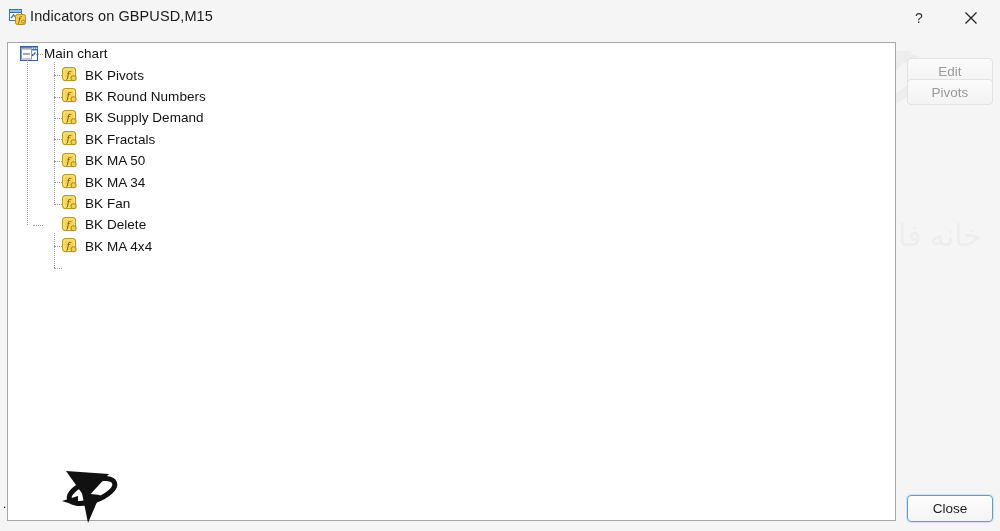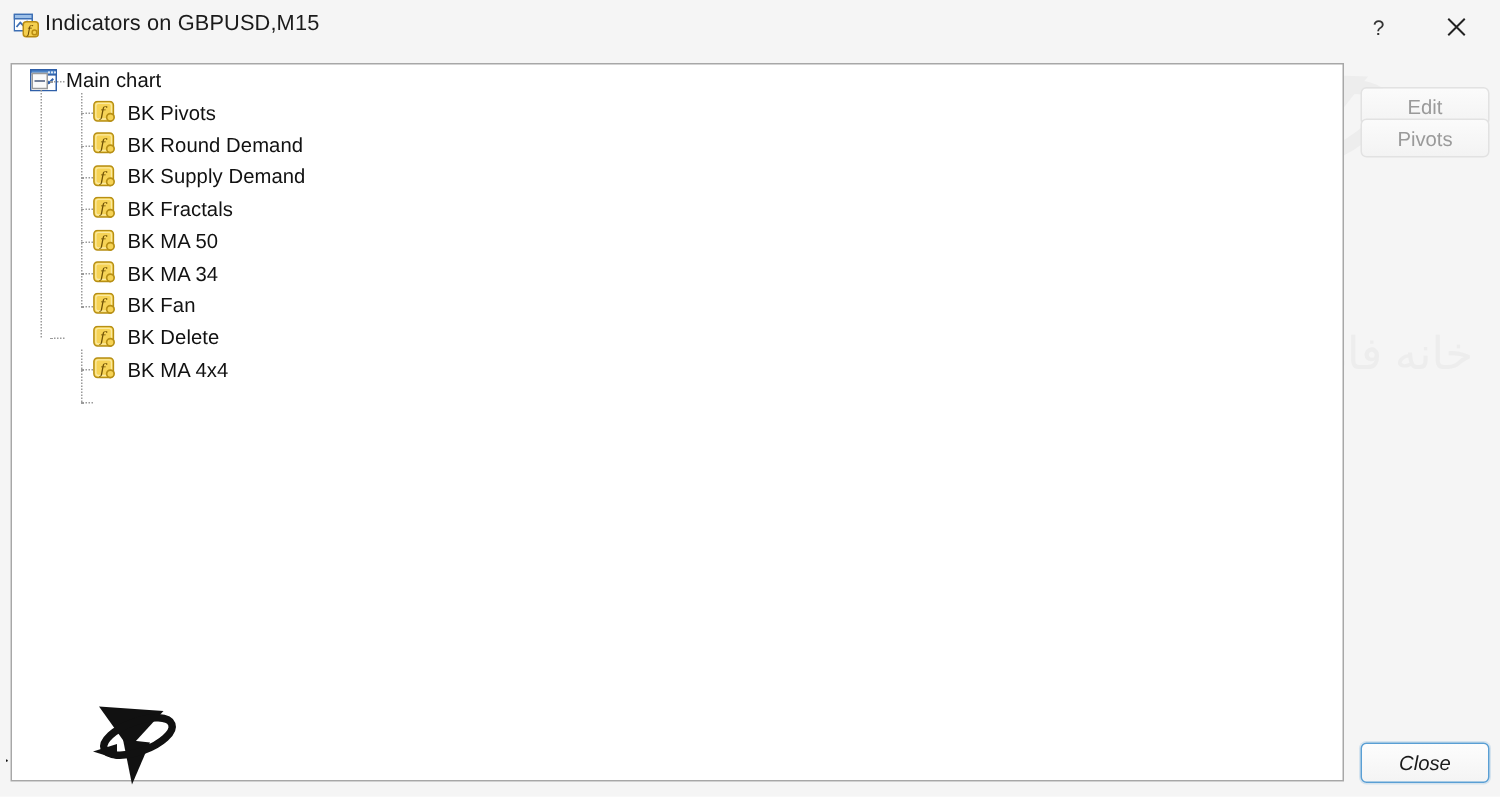--- a/index.html
+++ b/index.html
@@ -209,21 +209,20 @@
 
   .btn.close-btn {
     left: 907px;
     top: 495px;
     width: 86px;
     height: 27px;
     background: linear-gradient(180deg,#fdfdfd 0%,#f4f4f4 100%);
     border: 1px solid #5a9fd4;
     color: #1b1b1b;
     box-shadow: 0 0 0 1px rgba(120,175,220,0.25);
-    font-style: italic;
   }
 
   
   .fg-logo {
     position: absolute;
     left: 4px;
     bottom: 4px;
     width: 125px;
     height: 62px;
     z-index: 8;
@@ -303,21 +302,21 @@
         </div>
         <div class="tree-row child">
           <span class="icon-func">
             <svg viewBox="0 0 16 16">
               <rect x="0.6" y="0.6" width="13" height="13" rx="2.4" fill="#f6d356" stroke="#b78f14"></rect>
               <rect x="1.9" y="1.9" width="10.4" height="10.4" rx="1.6" fill="none" stroke="#fbeaa0" stroke-width="0.9"></rect>
               <text x="4.6" y="11" font-family="DejaVu Serif, serif" font-size="9.5" font-style="italic" fill="#6e5004">f</text>
               <circle cx="11.6" cy="11.2" r="2.5" fill="#f6d356" stroke="#b78f14" stroke-width="1.1"></circle>
             </svg>
           </span>
-          <span class="node-label">BK Round Demand</span>
+          <span class="node-label">BK Round Numbers</span>
         </div>
         <div class="tree-row child">
           <span class="icon-func">
             <svg viewBox="0 0 16 16">
               <rect x="0.6" y="0.6" width="13" height="13" rx="2.4" fill="#f6d356" stroke="#b78f14"></rect>
               <rect x="1.9" y="1.9" width="10.4" height="10.4" rx="1.6" fill="none" stroke="#fbeaa0" stroke-width="0.9"></rect>
               <text x="4.6" y="11" font-family="DejaVu Serif, serif" font-size="9.5" font-style="italic" fill="#6e5004">f</text>
               <circle cx="11.6" cy="11.2" r="2.5" fill="#f6d356" stroke="#b78f14" stroke-width="1.1"></circle>
             </svg>
           </span>

